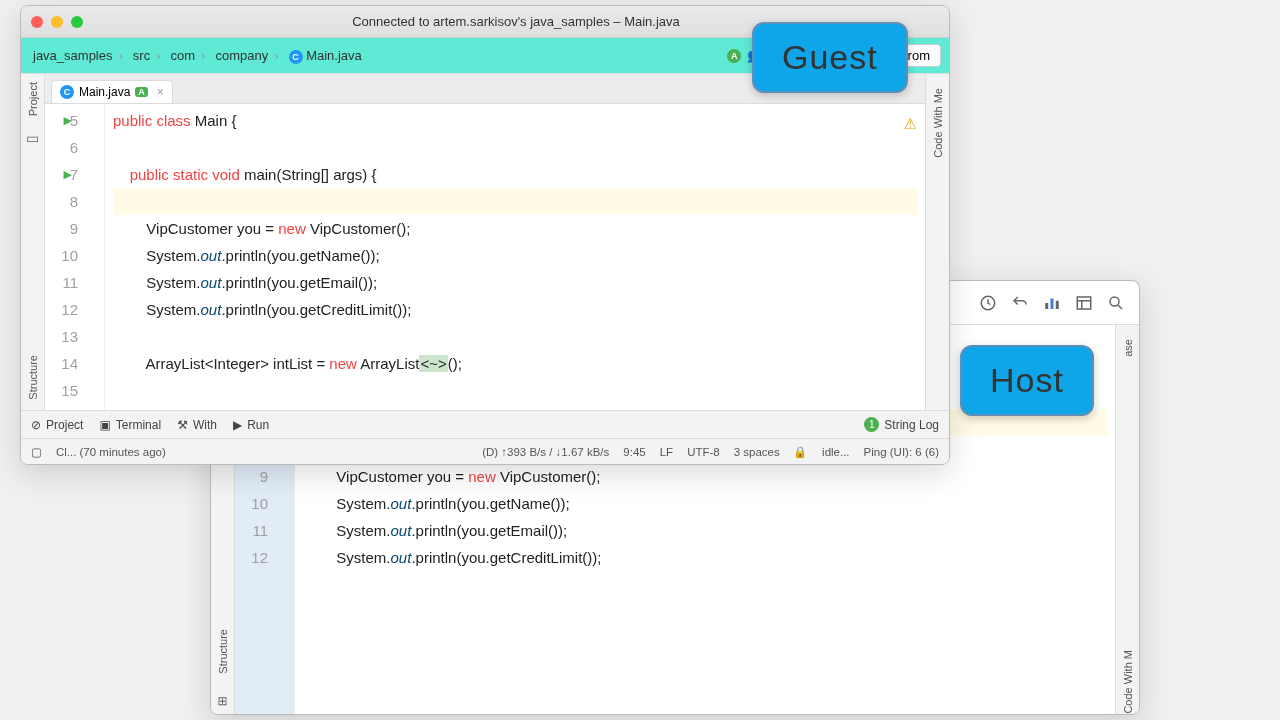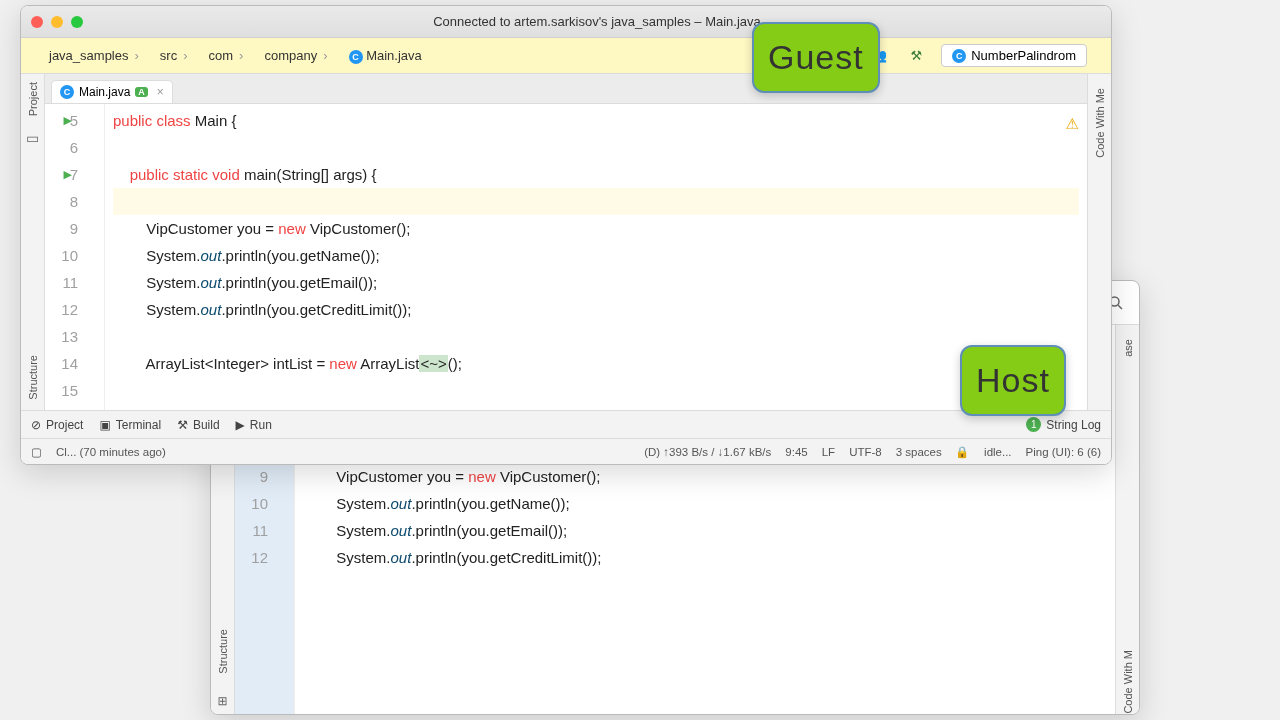--- a/index.html
+++ b/index.html
@@ -1,25 +1,25 @@
 <!DOCTYPE html>
 <html><head>
 <meta charset="utf-8">
 <style>
 * { margin:0; padding:0; box-sizing:border-box; font-family:-apple-system,BlinkMacSystemFont,"Segoe UI",sans-serif; }
 body { width:1280px; height:720px; background:#f0f0f0; position:relative; overflow:hidden; }
 .window { position:absolute; background:#fff; border:1px solid #bbb; border-radius:8px; box-shadow:0 8px 30px rgba(0,0,0,.15); display:flex; flex-direction:column; overflow:hidden; }
-.guest-win { left:20px; top:5px; width:1092px; height:460px; z-index:2;justify-content:center; }
+.guest-win { left:20px; top:5px; width:930px; height:460px; z-index:2;justify-content:center; }
 .host-win { left:210px; top:280px; width:930px; height:435px; z-index:1; }
 .titlebar { height:32px; background:linear-gradient(#eaeaea,#dfdfdf); display:flex; align-items:center; padding:0 10px; border-bottom:1px solid #cfcfcf; }
 .traffic { display:flex; gap:8px; margin-right:10px; }
 .dot { width:12px; height:12px; border-radius:50%; }
 .dot.r{background:#ff5f56}.dot.y{background:#ffbd2e}.dot.g{background:#27c93f}
 .titletxt { flex:1; text-align:center; font-size:13px; color:#333; }
-.navbar { height:36px; display:flex; align-items:center; padding:0 24px; border-bottom:1px solid #dcdcdc; background:#fef9c3; font-size:13px; gap:13px; }
+.navbar { height:36px; display:flex; align-items:center; padding:0 8px; border-bottom:1px solid #dcdcdc; background:#5eead4; font-size:13px; gap:2px; }
 .crumb { color:#333; padding:2px 4px; }
 .crumb.sep::after { content:"›"; margin-left:6px; color:#999; }
 .navgap { flex:1; }
 .sel { display:flex; align-items:center; gap:5px; border:1px solid #ccc; border-radius:4px; padding:3px 10px; background:#fff; }
 .jicon { width:14px; height:14px; border-radius:50%; background:#4caf50; display:inline-flex; align-items:center; justify-content:center; color:#fff; font-size:9px; font-weight:700; }
 .cicon { width:14px; height:14px; border-radius:50%; background:#2196f3; display:inline-flex; align-items:center; justify-content:center; color:#fff; font-size:9px; font-weight:700; }
 .iconbtn { width:24px; height:24px; display:inline-flex; align-items:center; justify-content:center; color:#666; }
 .body { flex:1; display:flex; overflow:hidden; }
 .leftrail { width:24px; background:#f3f3f3; border-right:1px solid #dcdcdc; display:flex; flex-direction:column; align-items:center; padding-top:8px; gap:14px; }
 .vtext { writing-mode:vertical-rl; transform:rotate(180deg); font-size:11px; color:#555; }
@@ -37,21 +37,21 @@
 .guest-win .src .row:nth-child(5){background:#fffbe6}
 .host-win .src .row:nth-child(4){background:#fffbe6}
 .host-win .gutter{background:#e1ecf7}
 .k{color:#ef4444}.f{color:#0c4a6e;font-style:italic}
 .warn { position:absolute; right:8px; top:6px; color:#e6a700; }
 .bottombar { height:28px; border-top:1px solid #dcdcdc; background:#f3f3f3; display:flex; align-items:center; padding:0 10px; gap:16px; font-size:12px; }
 .bb-item { display:flex; align-items:center; gap:5px; color:#444; }
 .statusbar { height:26px; border-top:1px solid #dcdcdc; background:#f3f3f3; display:flex; align-items:center; padding:0 10px; gap:14px; font-size:11.5px; color:#555; }
 .statusbar .gap{flex:1}
 .badge-n { background:#4caf50; color:#fff; border-radius:50%; width:15px; height:15px; display:inline-flex; align-items:center; justify-content:center; font-size:10px; }
-.bubble { position:absolute; background:#84cc16; border:2px solid #5e8fb8; border-radius:12px; padding:14px 14px; font-size:34px; font-weight:500; color:#333; letter-spacing:1px; box-shadow:0 3px 10px rgba(0,0,0,.2); z-index:5; }
+.bubble { position:absolute; background:#0ea5e9; border:2px solid #5e8fb8; border-radius:12px; padding:14px 28px; font-size:34px; font-weight:500; color:#333; letter-spacing:1px; box-shadow:0 3px 10px rgba(0,0,0,.2); z-index:5; }
 .bubble.guest { left:752px; top:22px; }
 .bubble.host { left:960px; top:345px; }
 .host-toolbar { height:44px; display:flex; align-items:center; justify-content:flex-end; gap:14px; padding:0 14px; border-bottom:1px solid #dcdcdc; }
 .tico { width:18px; height:18px; color:#666; }
 .row{height:27px}
 .cb{background:#cce5cc;padding:0 1px}
 </style>
 </head>
 <body>
 
@@ -120,21 +120,21 @@
     <div class="bb-item">
         <span>⊘</span>
         <span>Project</span>
       </div>
     <div class="bb-item">
         <span>▣</span>
         <span>Terminal</span>
       </div>
     <div class="bb-item">
         <span>⚒</span>
-        <span>Build</span>
+        <span>With</span>
       </div>
     <div class="bb-item">
         <span>▶</span>
         <span>Run</span>
       </div>
     <div style="flex:1"></div>
     <div class="bb-item">
         <span class="badge-n">1</span>
         <span>String Log</span>
       </div>

